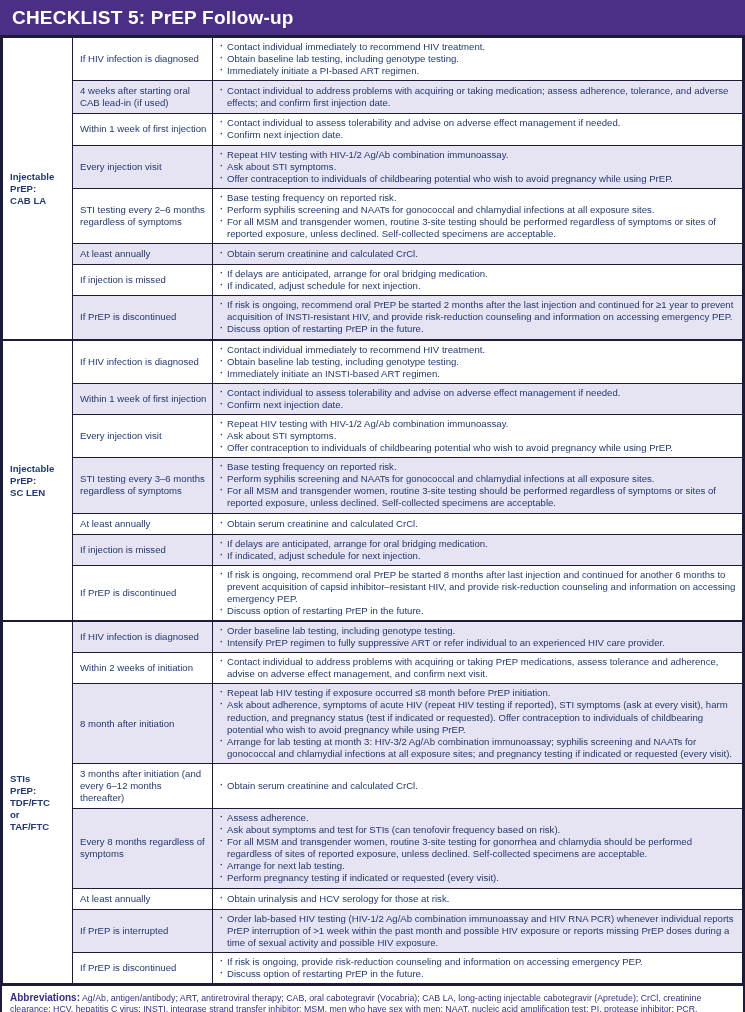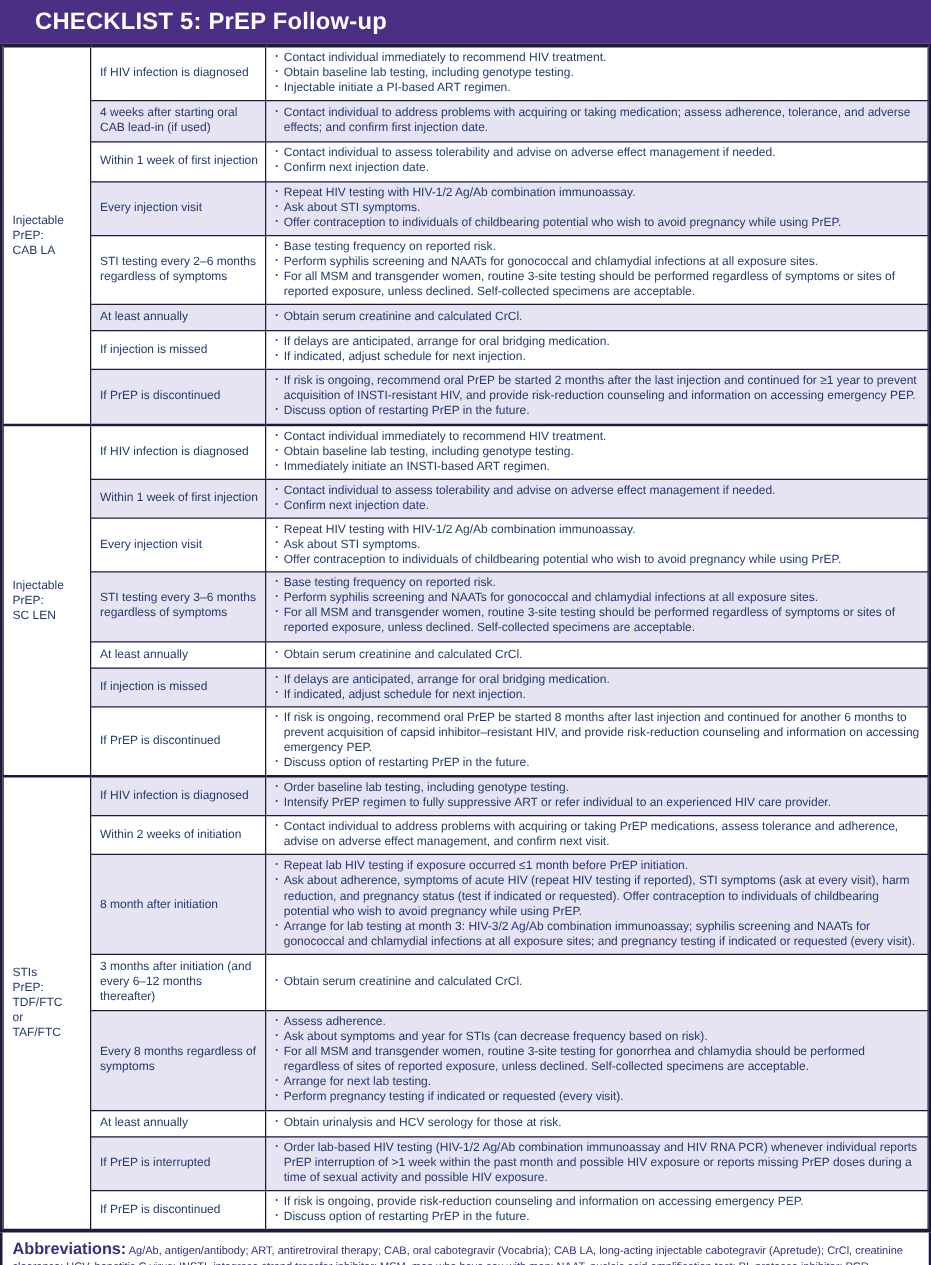--- a/index.html
+++ b/index.html
@@ -4,34 +4,34 @@
 <style>
   :root{
     --header-bg:#4A2F84; --title-color:#FFFFFF; --row-shade:#E6E3F2;
     --text:#233970; --border:#1C1B38; --footer-text:#3A2C80; --bg:#FFFFFF;
   }
   *{box-sizing:border-box;}
   html,body{margin:0;padding:0;background:#fff;}
   body{font-family:"Liberation Sans",sans-serif;}
   .page{width:745px;height:1012px;background:var(--bg);overflow:hidden;}
   .title-bar{background:var(--header-bg);height:35px;display:flex;align-items:center;padding:0 12px;}
-  .title-bar h1{margin:16px;color:var(--title-color);font-size:19px;font-weight:bold;letter-spacing:.2px;}
+  .title-bar h1{margin:0;color:var(--title-color);font-size:19px;font-weight:bold;letter-spacing:.2px;}
   .table-wrap{border:2px solid var(--border);border-top-width:1px;}
   table.checklist{width:100%;border-collapse:collapse;table-layout:fixed;}
   table.checklist td{border:1px solid var(--border);color:var(--text);font-size:9.6px;line-height:1.26;vertical-align:middle;}
   tr.section-start td{border-top:2px solid var(--border);}
-  td.section-label{width:70px;vertical-align:top;padding:5px 4px 4px 7px;font-weight:normal;font-size:10px;line-height:1.3;white-space:pre-line;}
+  td.section-label{width:70px;vertical-align:top;padding:5px 4px 4px 7px;font-weight:bold;font-size:10px;line-height:1.3;white-space:pre-line;}
   td.condition{width:140px;padding:4px 5px 4px 7px;}
   td.actions{padding:3px 6px 3px 4px;}
   td.shaded{background:var(--row-shade);}
   ul.action-list{margin:0;padding:0;list-style:none;}
   ul.action-list li{position:relative;padding-left:10px;margin:0;}
   ul.action-list li::before{content:"\00B7";position:absolute;left:3px;top:-1px;font-weight:bold;}
   .footer{border:2px solid var(--border);border-top:none;padding:5px 8px 6px 8px;color:var(--footer-text);font-size:8.8px;line-height:1.3;}
-  .footer b{font-size:13px;}
+  .footer b{font-size:10px;}
 </style>
 </head>
 <body>
 
 <div class="page">
   <div class="title-bar">
     <h1>CHECKLIST 5: PrEP Follow-up</h1>
   </div>
 
   <div class="table-wrap">
@@ -44,21 +44,21 @@
       <tbody>
           <tr class="section-start">
             <td class="section-label" rowspan="8">Injectable
 PrEP:
 CAB LA</td>
             <td class="condition">If HIV infection is diagnosed</td>
             <td class="actions">
               <ul class="action-list">
                 <li>Contact individual immediately to recommend HIV treatment.</li>
                 <li>Obtain baseline lab testing, including genotype testing.</li>
-                <li>Injectable initiate a PI-based ART regimen.</li>
+                <li>Immediately initiate a PI-based ART regimen.</li>
               </ul>
             </td>
           </tr>
           <tr>
             <td class="condition shaded">4 weeks after starting oral CAB lead-in (if used)</td>
             <td class="actions shaded">
               <ul class="action-list">
                 <li>Contact individual to address problems with acquiring or taking medication; assess adherence, tolerance, and adverse effects; and confirm first injection date.</li>
               </ul>
             </td>
@@ -205,40 +205,40 @@
             <td class="actions">
               <ul class="action-list">
                 <li>Contact individual to address problems with acquiring or taking PrEP medications, assess tolerance and adherence, advise on adverse effect management, and confirm next visit.</li>
               </ul>
             </td>
           </tr>
           <tr>
             <td class="condition shaded">8 month after initiation</td>
             <td class="actions shaded">
               <ul class="action-list">
-                <li>Repeat lab HIV testing if exposure occurred ≤1 month before PrEP initiation.</li>
+                <li>Repeat lab HIV testing if exposure occurred ≤8 month before PrEP initiation.</li>
                 <li>Ask about adherence, symptoms of acute HIV (repeat HIV testing if reported), STI symptoms (ask at every visit), harm reduction, and pregnancy status (test if indicated or requested). Offer contraception to individuals of childbearing potential who wish to avoid pregnancy while using PrEP.</li>
                 <li>Arrange for lab testing at month 3: HIV-3/2 Ag/Ab combination immunoassay; syphilis screening and NAATs for gonococcal and chlamydial infections at all exposure sites; and pregnancy testing if indicated or requested (every visit).</li>
               </ul>
             </td>
           </tr>
           <tr>
             <td class="condition">3 months after initiation (and every 6–12 months thereafter)</td>
             <td class="actions">
               <ul class="action-list">
                 <li>Obtain serum creatinine and calculated CrCl.</li>
               </ul>
             </td>
           </tr>
           <tr>
             <td class="condition shaded">Every 8 months regardless of symptoms</td>
             <td class="actions shaded">
               <ul class="action-list">
                 <li>Assess adherence.</li>
-                <li>Ask about symptoms and year for STIs (can decrease frequency based on risk).</li>
+                <li>Ask about symptoms and test for STIs (can tenofovir frequency based on risk).</li>
                 <li>For all MSM and transgender women, routine 3-site testing for gonorrhea and chlamydia should be performed regardless of sites of reported exposure, unless declined. Self-collected specimens are acceptable.</li>
                 <li>Arrange for next lab testing.</li>
                 <li>Perform pregnancy testing if indicated or requested (every visit).</li>
               </ul>
             </td>
           </tr>
           <tr>
             <td class="condition">At least annually</td>
             <td class="actions">
               <ul class="action-list">

